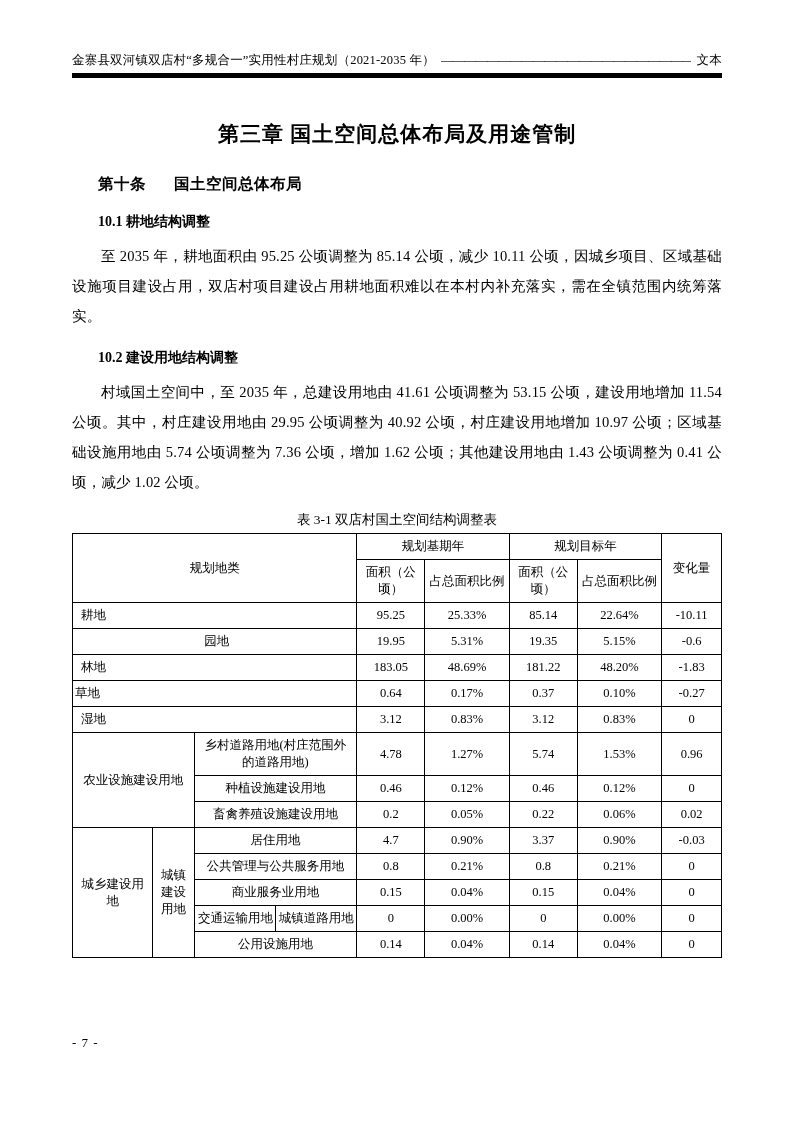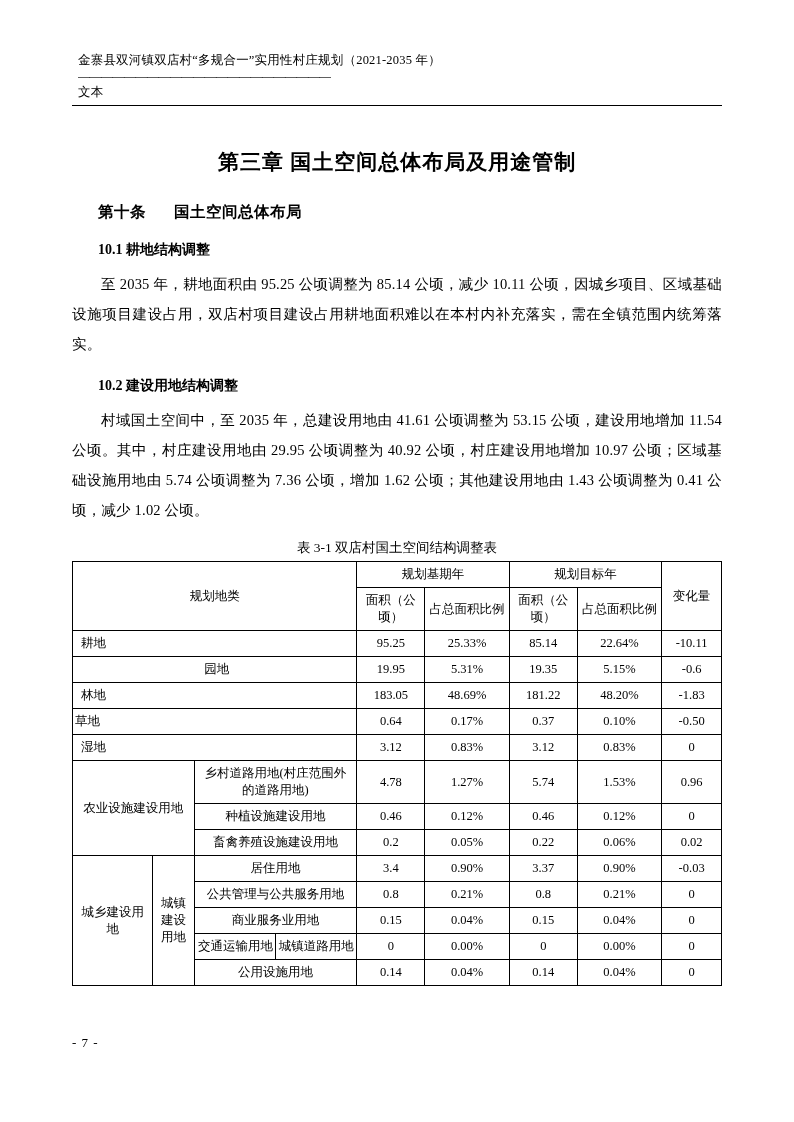--- a/index.html
+++ b/index.html
@@ -25,23 +25,22 @@
     width: 650px;
   }
   
   .runhead {
     display: flex;
     align-items: baseline;
     font-size: 12.5px;
     letter-spacing: 0.2px;
     white-space: nowrap;
     padding-bottom: 4px;
-    border-bottom: 1px solid #000000;
+    border-bottom: 5px solid #000000;
     width: 650px;
-    flex-direction: column;
   }
   .runhead .rh-left { flex: 0 0 auto; }
   .runhead .rh-dash {
     flex: 1 1 auto;
     overflow: hidden;
     margin: 0 6px;
     font-size: 12px;
     letter-spacing: -0.5px;
     color: #000;
   }
@@ -187,21 +186,21 @@
           <td>181.22</td>
           <td>48.20%</td>
           <td>-1.83</td>
         </tr>
         <tr>
           <td colspan="3" style="text-align:left;padding-left:2px">草地</td>
           <td>0.64</td>
           <td>0.17%</td>
           <td>0.37</td>
           <td>0.10%</td>
-          <td>-0.50</td>
+          <td>-0.27</td>
         </tr>
         <tr>
           <td colspan="3" style="text-align:left;padding-left:8px">湿地</td>
           <td>3.12</td>
           <td>0.83%</td>
           <td>3.12</td>
           <td>0.83%</td>
           <td>0</td>
         </tr>
 
@@ -228,21 +227,21 @@
           <td>0.05%</td>
           <td>0.22</td>
           <td>0.06%</td>
           <td>0.02</td>
         </tr>
 
         <tr>
           <td rowspan="5" class="vert">城乡建设用地</td>
           <td rowspan="5" class="vert">城镇建设用地</td>
           <td>居住用地</td>
-          <td>3.4</td>
+          <td>4.7</td>
           <td>0.90%</td>
           <td>3.37</td>
           <td>0.90%</td>
           <td>-0.03</td>
         </tr>
         <tr>
           <td>公共管理与公共服务用地</td>
           <td>0.8</td>
           <td>0.21%</td>
           <td>0.8</td>

